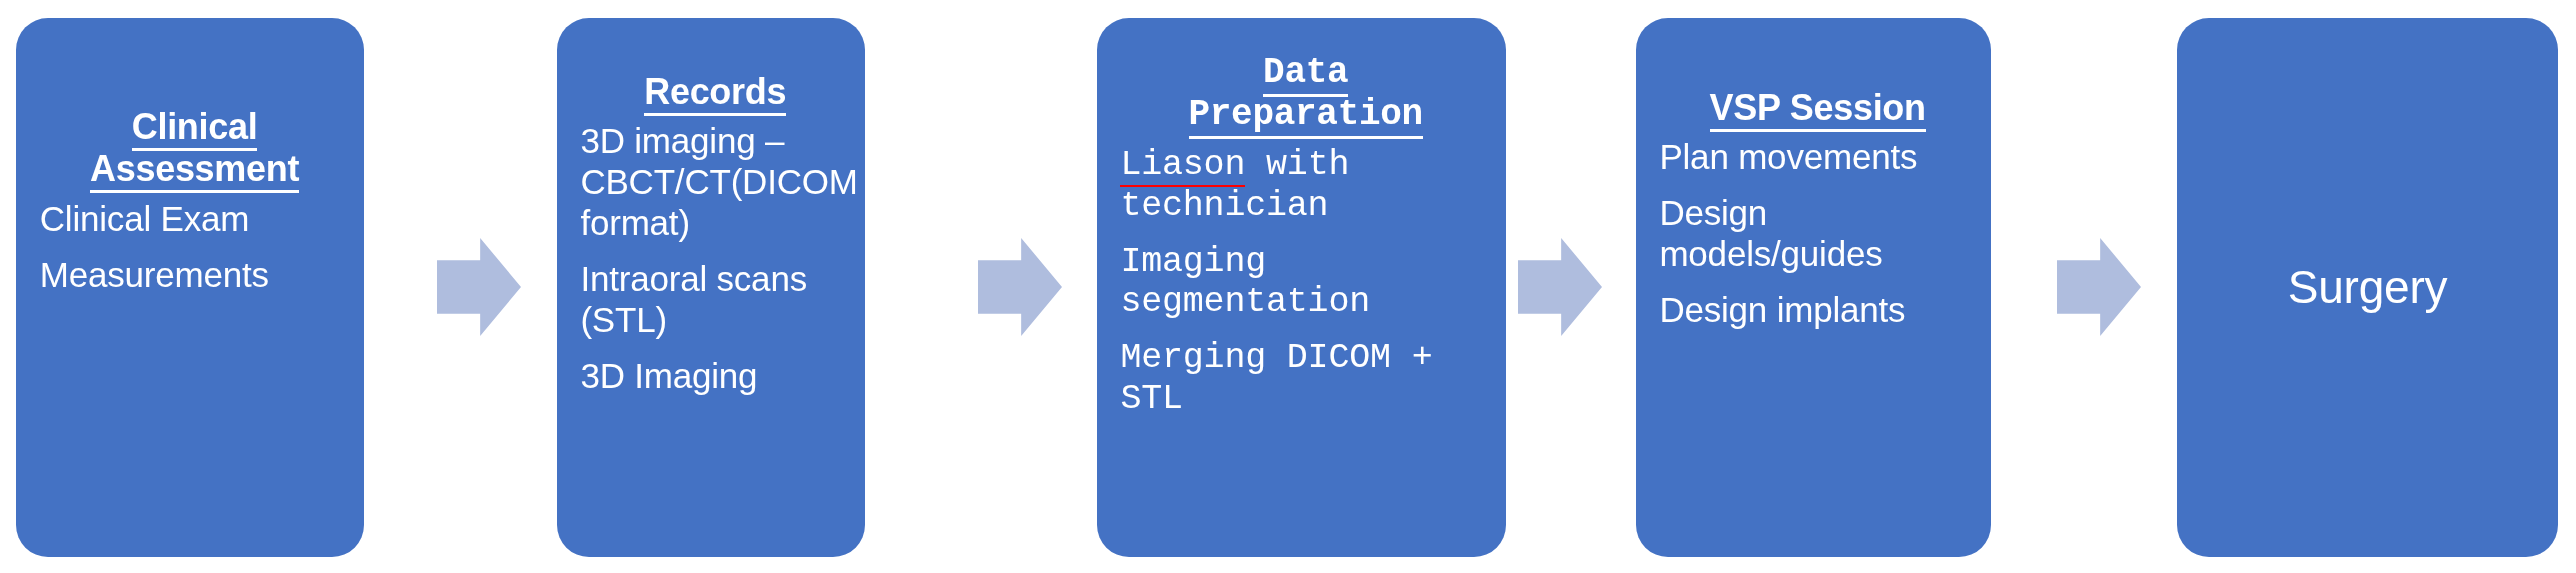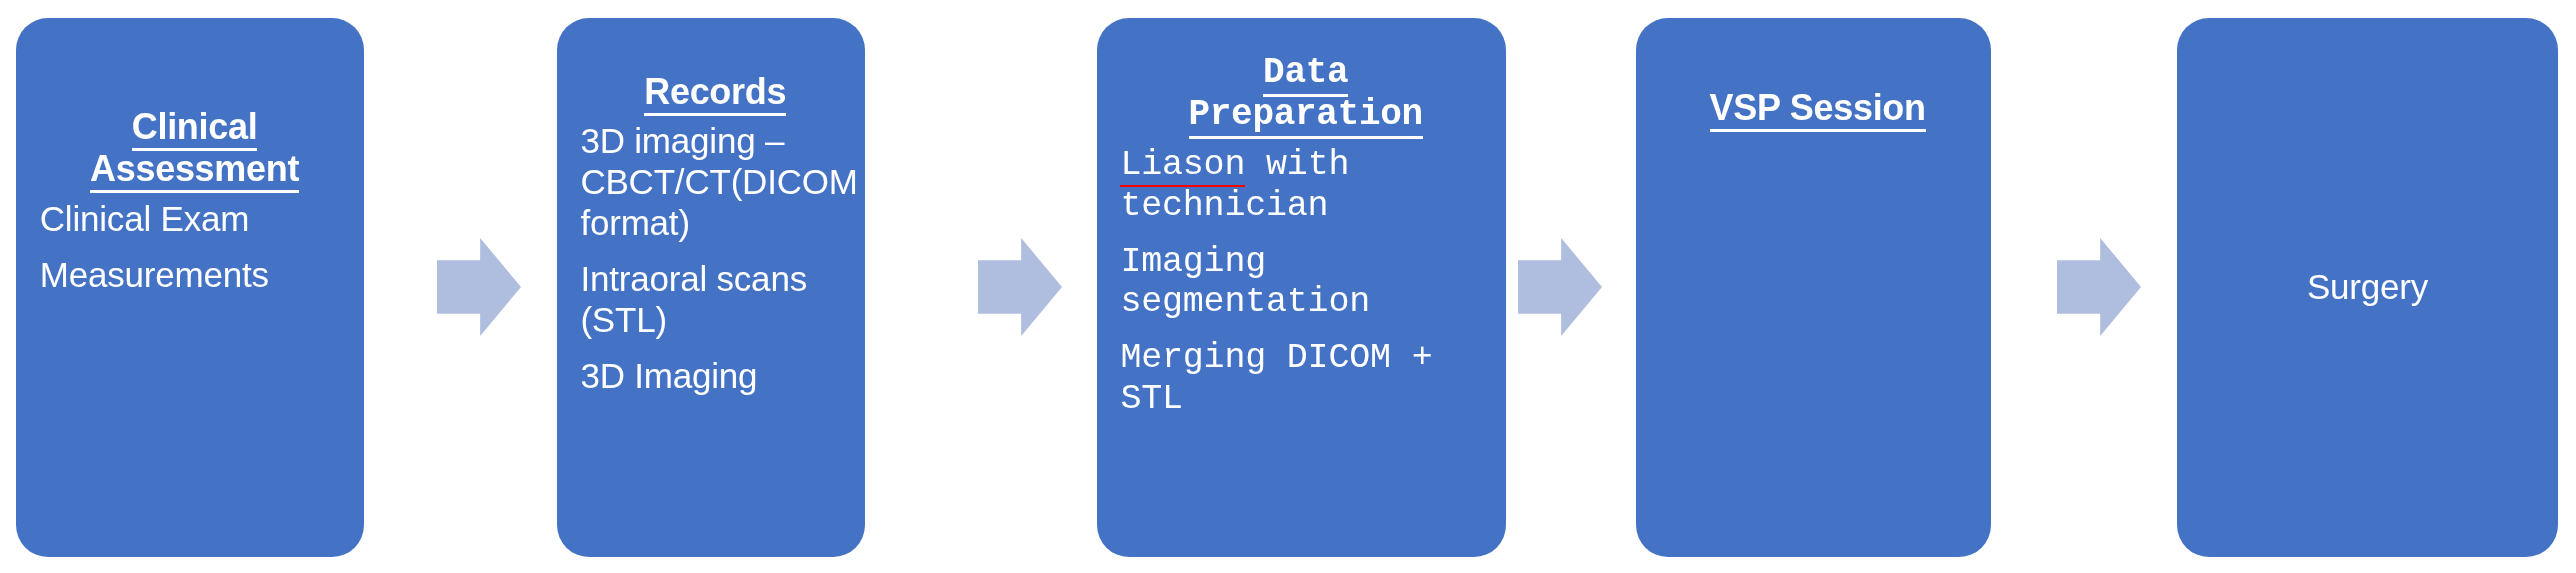--- a/index.html
+++ b/index.html
@@ -77,21 +77,21 @@
   }
 
   
   .node-centered {
     display: flex;
     align-items: center;
     justify-content: center;
   }
   .node-centered .center-label {
     color: #ffffff;
-    font-size: 35px;
+    font-size: 46px;
     font-weight: normal;
     text-align: center;
     letter-spacing: -0.2px;
   }
 
   
   .arrow {
     position: absolute;
     top: 238px;
     width: 84px;
@@ -160,20 +160,25 @@
     <svg viewBox="0 0 144 168" preserveAspectRatio="none">
       <polygon points="0,38 74,38 74,0 144,84 74,168 74,130 0,130" fill="#AFBDDE"></polygon>
     </svg>
   </div>
 
   <div class="node" id="node-4" style="left:1636px; width:355px;">
     <div class="node-inner" style="top:69px;">
       <div class="node-title">
         <span>VSP Session</span>
       </div>
+      <ul class="node-body">
+        <li>Plan movements</li>
+        <li>Design models/guides</li>
+        <li>Design implants</li>
+      </ul>
     </div>
   </div>
 
   <div class="arrow" style="left:2057px;">
     <svg viewBox="0 0 144 168" preserveAspectRatio="none">
       <polygon points="0,38 74,38 74,0 144,84 74,168 74,130 0,130" fill="#AFBDDE"></polygon>
     </svg>
   </div>
 
   <div class="node node-centered" id="node-5" style="left:2177px; width:381px;">

